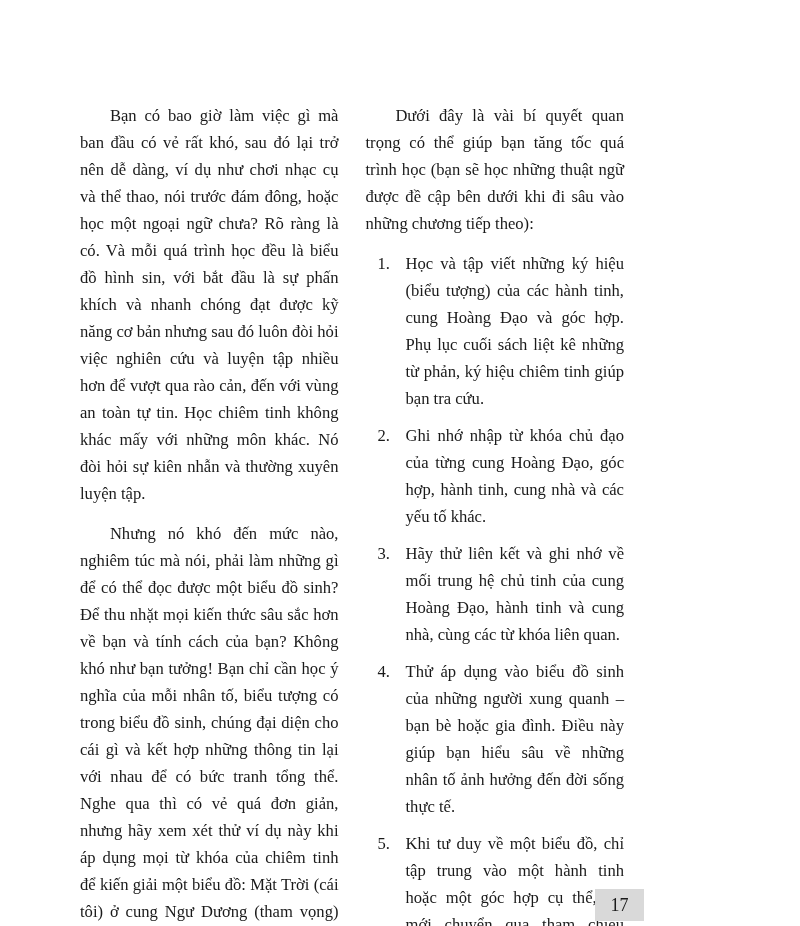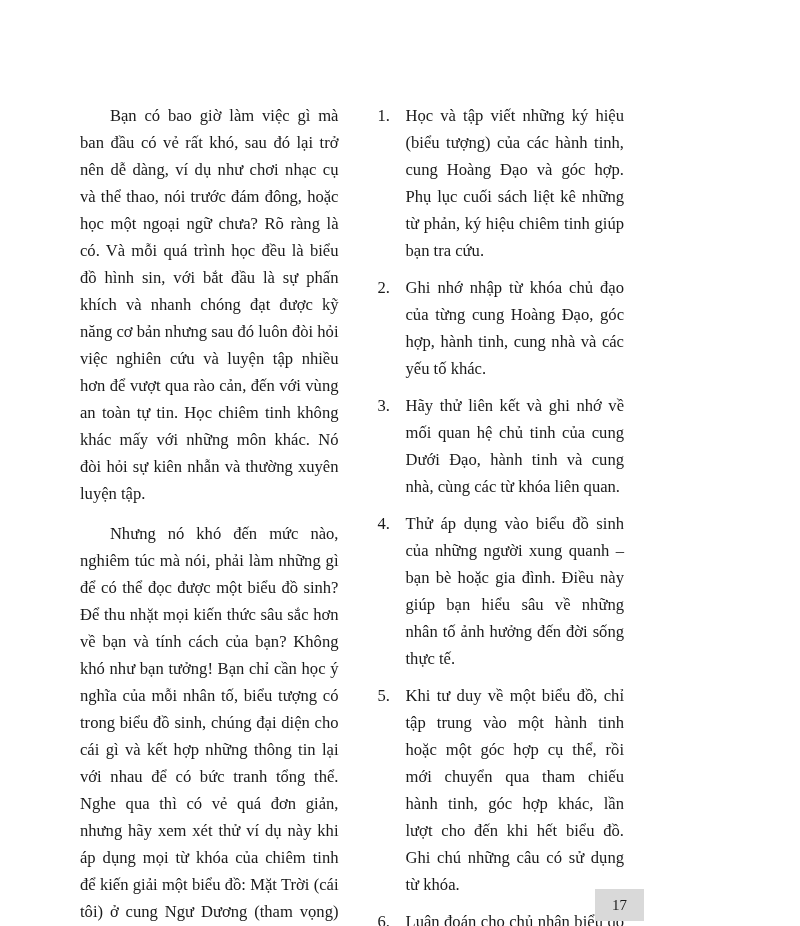--- a/index.html
+++ b/index.html
@@ -57,48 +57,49 @@
   .page-number {
     position: absolute;
     right: 52px;
     bottom: 45px;
     width: 49px;
     height: 32px;
     background: #d9d9d9;
     display: flex;
     align-items: center;
     justify-content: center;
-    font-size: 15px;
+    font-size: 18px;
     color: #1a1a1a;
   }
 </style>
 </head>
 <body>
 
 <div class="page">
   <div class="columns">
 
     <div class="col">
       <p>Bạn có bao giờ làm việc gì mà ban đầu có vẻ rất khó, sau đó lại trở nên dễ dàng, ví dụ như chơi nhạc cụ và thể thao, nói trước đám đông, hoặc học một ngoại ngữ chưa? Rõ ràng là có. Và mỗi quá trình học đều là biểu đồ hình sin, với bắt đầu là sự phấn khích và nhanh chóng đạt được kỹ năng cơ bản nhưng sau đó luôn đòi hỏi việc nghiên cứu và luyện tập nhiều hơn để vượt qua rào cản, đến với vùng an toàn tự tin. Học chiêm tinh không khác mấy với những môn khác. Nó đòi hỏi sự kiên nhẫn và thường xuyên luyện tập.</p>
       <p>Nhưng nó khó đến mức nào, nghiêm túc mà nói, phải làm những gì để có thể đọc được một biểu đồ sinh? Để thu nhặt mọi kiến thức sâu sắc hơn về bạn và tính cách của bạn? Không khó như bạn tưởng! Bạn chỉ cần học ý nghĩa của mỗi nhân tố, biểu tượng có trong biểu đồ sinh, chúng đại diện cho cái gì và kết hợp những thông tin lại với nhau để có bức tranh tổng thể. Nghe qua thì có vẻ quá đơn giản, nhưng hãy xem xét thử ví dụ này khi áp dụng mọi từ khóa của chiêm tinh để kiến giải một biểu đồ: Mặt Trời (cái tôi) ở cung Ngư Dương (tham vọng) trong khu vực tài chính cá nhân (Nhà 2) trùng tụ (kế bên) Mộc Tinh (sự bành trướng) thì người đó sẽ có động lực sống gắn liền với thành tựu và thu nhập cao, nhưng đồng thời tiêu xài mạnh tay cho những món đồ thể hiện địa vị xã hội. Đơn giản vậy thôi!</p>
     </div>
 
     <div class="col">
+      <p>Dưới đây là vài bí quyết quan trọng có thể giúp bạn tăng tốc quá trình học (bạn sẽ học những thuật ngữ được đề cập bên dưới khi đi sâu vào những chương tiếp theo):</p>
       <ol class="tips">
         <li>
           <span class="num">1.</span>
           <span class="txt">Học và tập viết những ký hiệu (biểu tượng) của các hành tinh, cung Hoàng Đạo và góc hợp. Phụ lục cuối sách liệt kê những từ phản, ký hiệu chiêm tinh giúp bạn tra cứu.</span>
         </li>
         <li>
           <span class="num">2.</span>
           <span class="txt">Ghi nhớ nhập từ khóa chủ đạo của từng cung Hoàng Đạo, góc hợp, hành tinh, cung nhà và các yếu tố khác.</span>
         </li>
         <li>
           <span class="num">3.</span>
-          <span class="txt">Hãy thử liên kết và ghi nhớ về mối quan hệ chủ tinh của cung Dưới Đạo, hành tinh và cung nhà, cùng các từ khóa liên quan.</span>
+          <span class="txt">Hãy thử liên kết và ghi nhớ về mối trung hệ chủ tinh của cung Hoàng Đạo, hành tinh và cung nhà, cùng các từ khóa liên quan.</span>
         </li>
         <li>
           <span class="num">4.</span>
           <span class="txt">Thử áp dụng vào biểu đồ sinh của những người xung quanh – bạn bè hoặc gia đình. Điều này giúp bạn hiểu sâu về những nhân tố ảnh hưởng đến đời sống thực tế.</span>
         </li>
         <li>
           <span class="num">5.</span>
           <span class="txt">Khi tư duy về một biểu đồ, chỉ tập trung vào một hành tinh hoặc một góc hợp cụ thể, rồi mới chuyển qua tham chiếu hành tinh, góc hợp khác, lần lượt cho đến khi hết biểu đồ. Ghi chú những câu có sử dụng từ khóa.</span>
         </li>
         <li>

